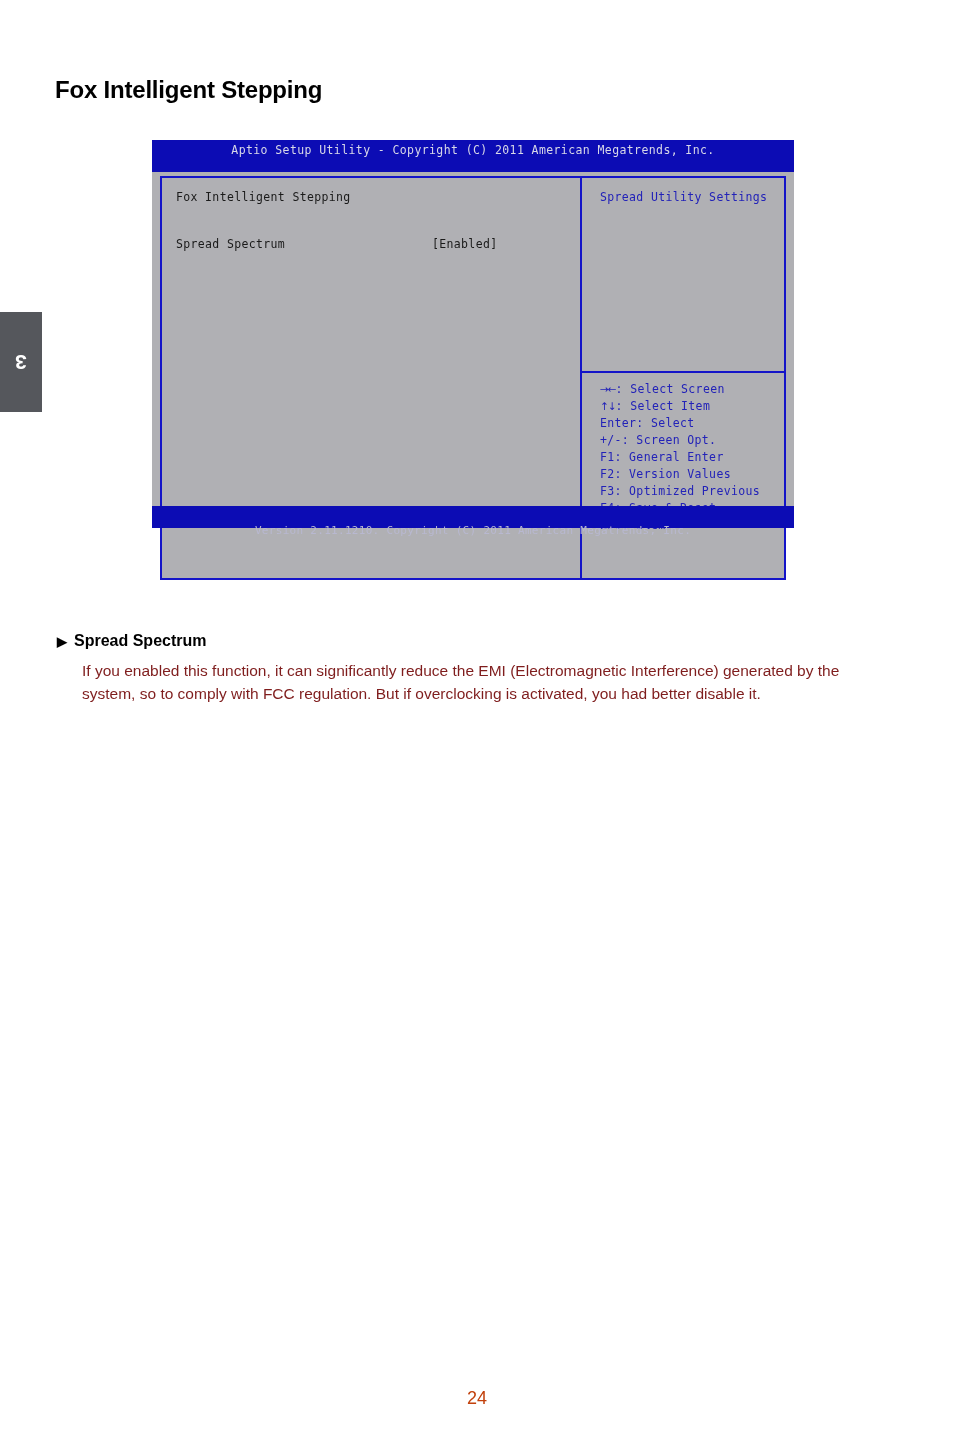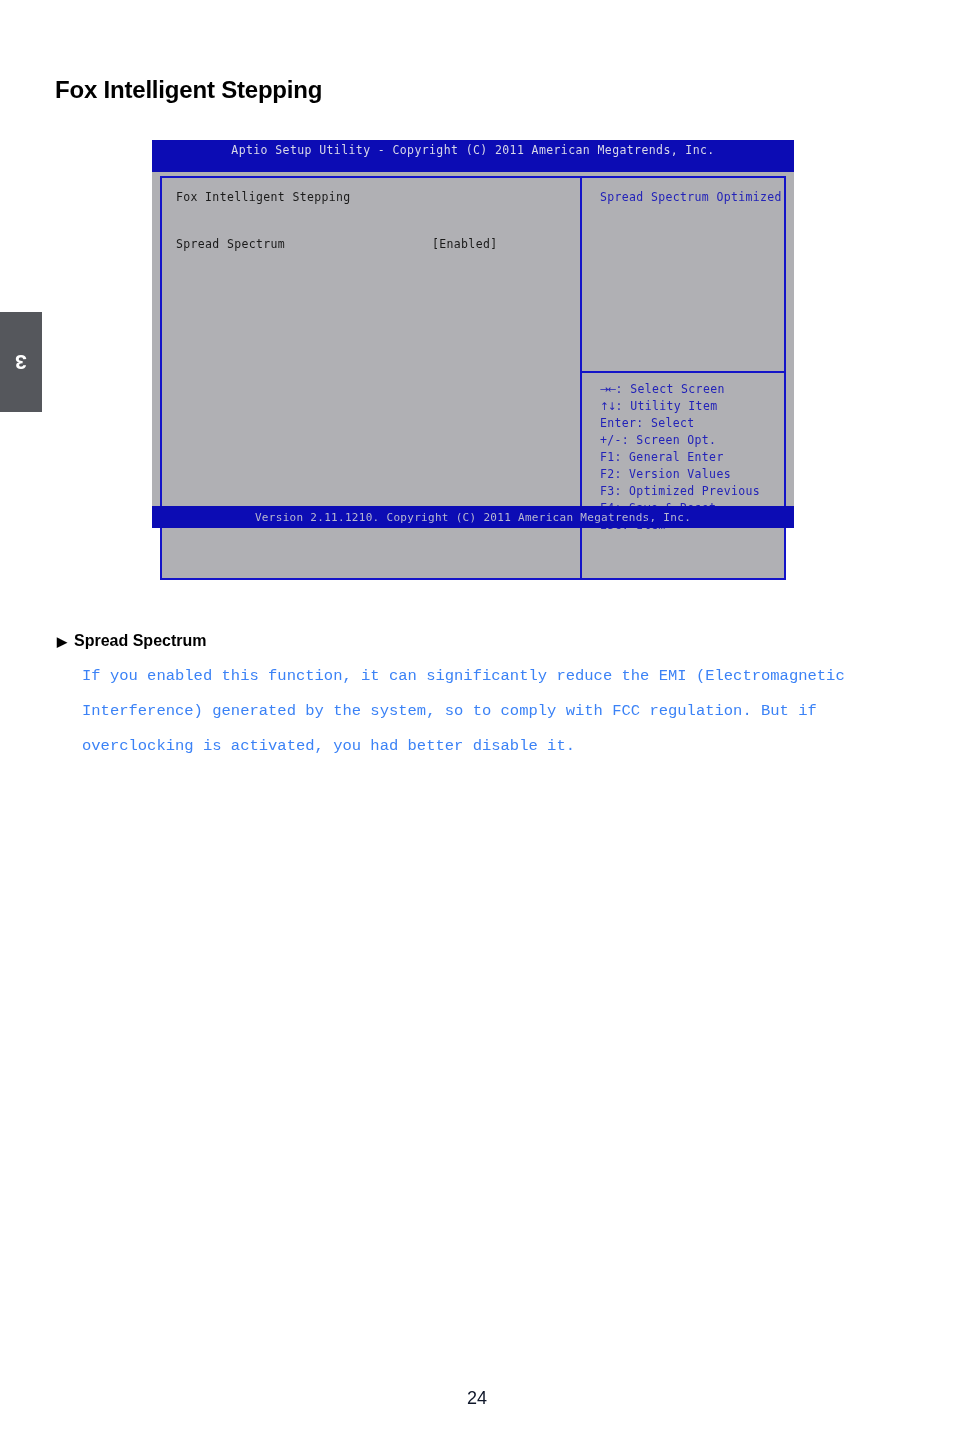--- a/index.html
+++ b/index.html
@@ -200,21 +200,21 @@
     bottom: 0;
     width: 642px;
     height: 22px;
     background: #0c0cb4;
   }
   .bios-footer span {
     display: block;
     text-align: center;
     color: #b8b8d0;
     font-size: 11px;
-    padding-top: 5px;
+    padding-top: 18px;
     letter-spacing: 0.3px;
   }
 
   
   .prose {
     position: absolute;
     left: 57px;
     top: 632px;
     width: 840px;
   }
@@ -227,34 +227,33 @@
     gap: 7px;
   }
   .bullet-head .tri {
     font-size: 13px;
     line-height: 1;
   }
   .body-par {
     margin-top: 9px;
     padding-left: 25px;
     font-size: 15.5px;
-    line-height: 35px;
-    color: #3b82f6;
-    font-family: Liberation Mono, monospace;
+    line-height: 23px;
+    color: #7f1d1d;
   }
 
   
   .page-number {
     position: absolute;
     left: 0;
     top: 1388px;
     width: 954px;
     text-align: center;
     font-size: 18px;
-    color: #0f172a;
+    color: #c2410c;
   }
 </style>
 </head>
 <body>
 
 <div class="chapter-tab">
   <div class="num">3</div>
 </div>
 
 <h1 class="page-heading">Fox Intelligent Stepping</h1>
@@ -272,25 +271,25 @@
       <div class="left-title">Fox Intelligent Stepping</div>
       <div class="setting-row">
         <span class="s-label">Spread Spectrum</span>
         <span class="s-value">[Enabled]</span>
       </div>
     </div>
 
     <div class="bios-vdiv"></div>
 
     <div class="bios-right">
-      <div class="right-help-title">Spread Spectrum Optimized</div>
+      <div class="right-help-title">Spread Utility Settings</div>
       <div class="right-hdiv"></div>
       <div class="keylist">
         <div class="krow"><span class="glyph">→←</span><span>: Select Screen</span></div>
-        <div class="krow"><span class="glyph">↑↓</span><span>: Utility Item</span></div>
+        <div class="krow"><span class="glyph">↑↓</span><span>: Select Item</span></div>
         <div class="krow"><span>Enter: Select</span></div>
         <div class="krow"><span>+/-: Screen Opt.</span></div>
         <div class="krow"><span>F1: General Enter</span></div>
         <div class="krow"><span>F2: Version Values</span></div>
         <div class="krow"><span>F3: Optimized Previous</span></div>
         <div class="krow"><span>F4: Save &amp; Reset</span></div>
         <div class="krow"><span>ESC: Item</span></div>
       </div>
     </div>
 

